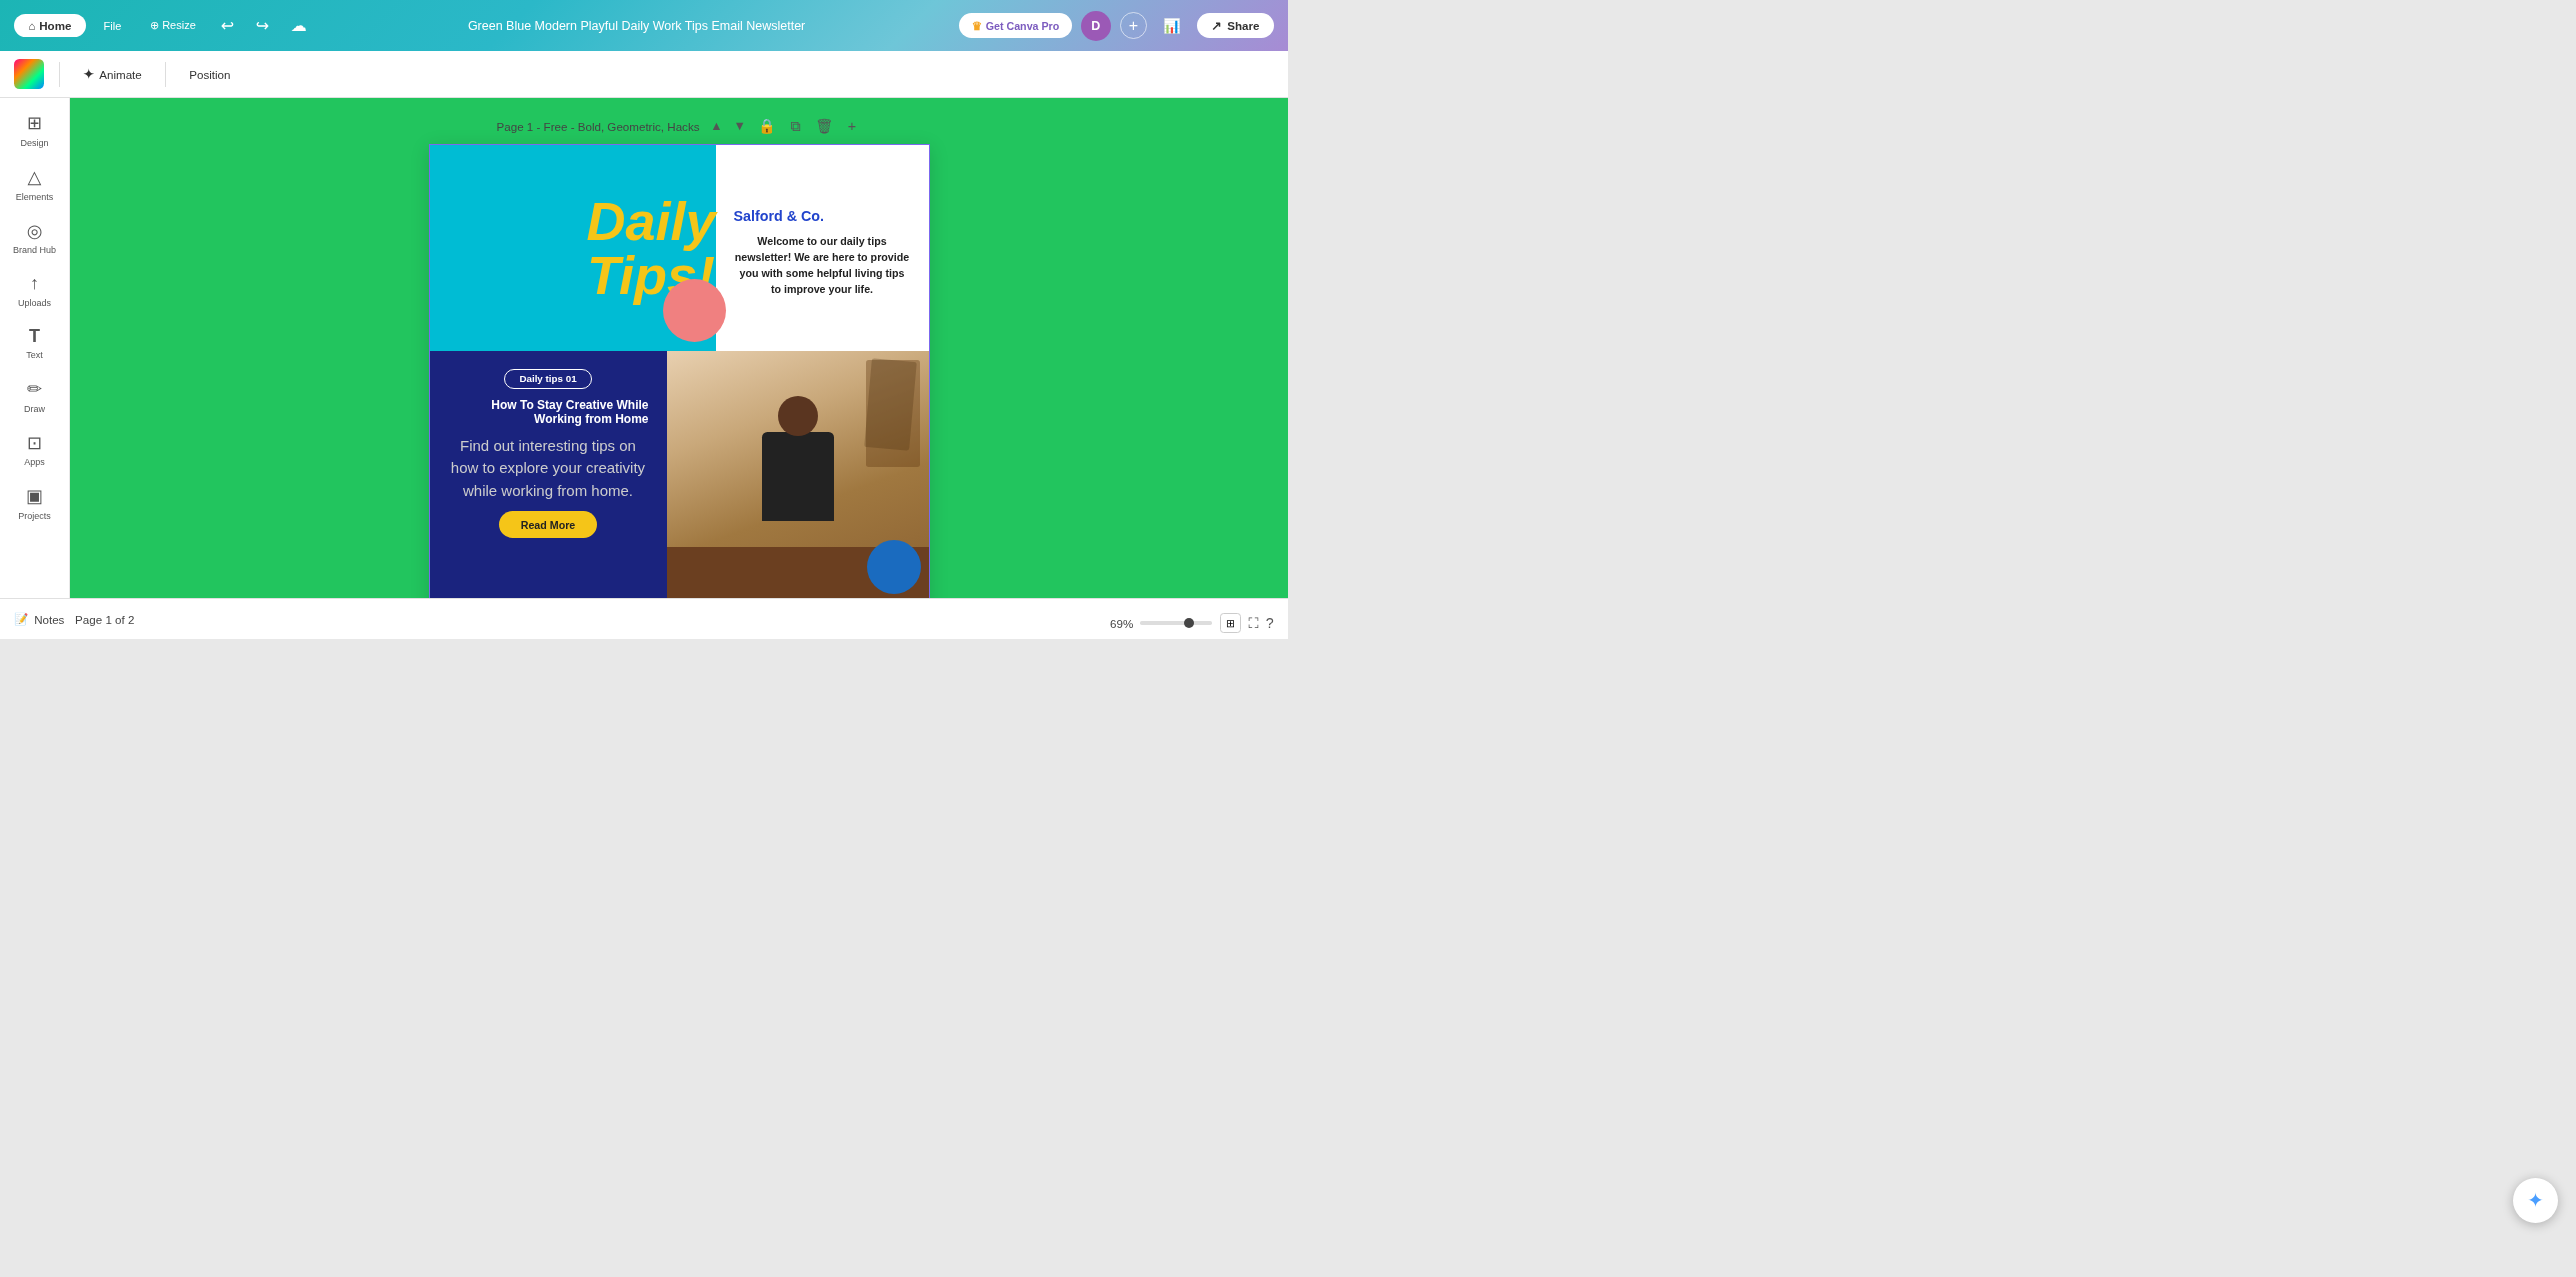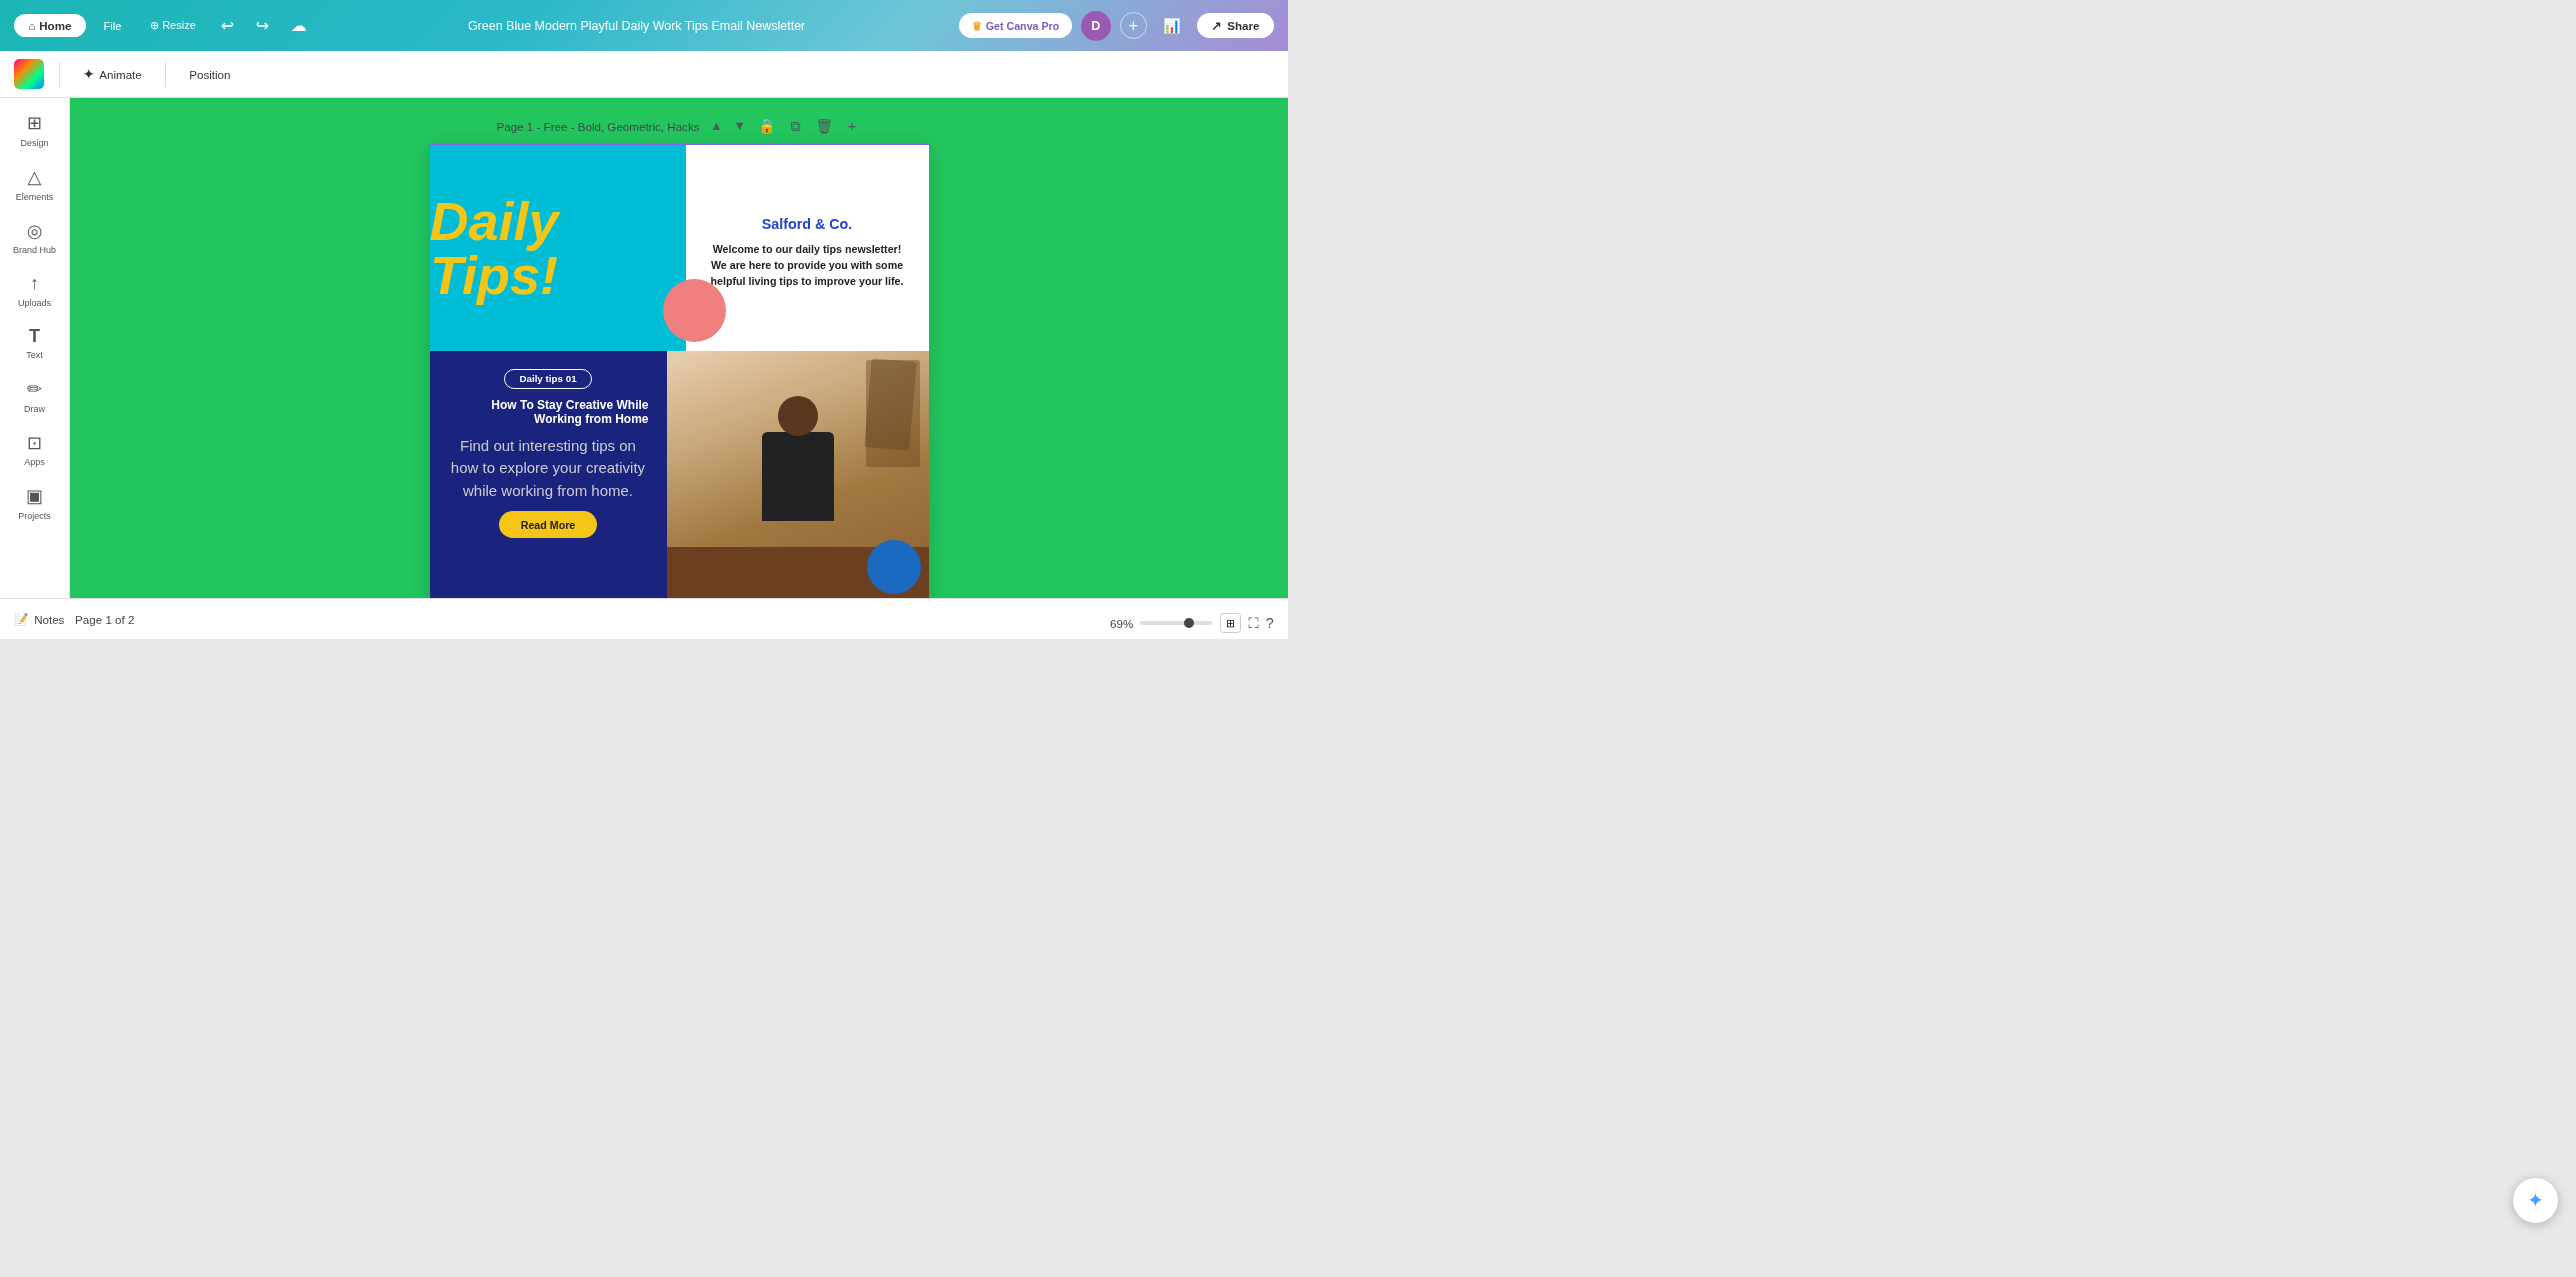--- a/index.html
+++ b/index.html
@@ -233,42 +233,41 @@
       overflow: hidden;
       min-height: 474px;
     }
 
     
     .newsletter-header {
       display: flex;
       height: 206px;
     }
     .newsletter-left {
-      width: 256px;
+      width: 286px;
       background: #00bcd4;
       display: flex;
       align-items: center;
-      justify-content: flex-start;
+      justify-content: flex-end;
       position: relative;
     }
     .daily-tips-text {
       color: #f5c518;
       font-size: 54px;
       font-weight: 900;
       line-height: 1.0;
       text-align: center;
       font-style: italic;
     }
     .newsletter-right {
       flex: 1;
       background: white;
       padding: 18px 18px 9px;
       display: flex;
       flex-direction: column;
-      align-items: center;
       justify-content: center;
     }
     .company-name {
       color: #2244cc;
       font-size: 14.3px;
       font-weight: 700;
       margin-bottom: 9px;
     }
     .welcome-text {
       font-size: 10.7px;

